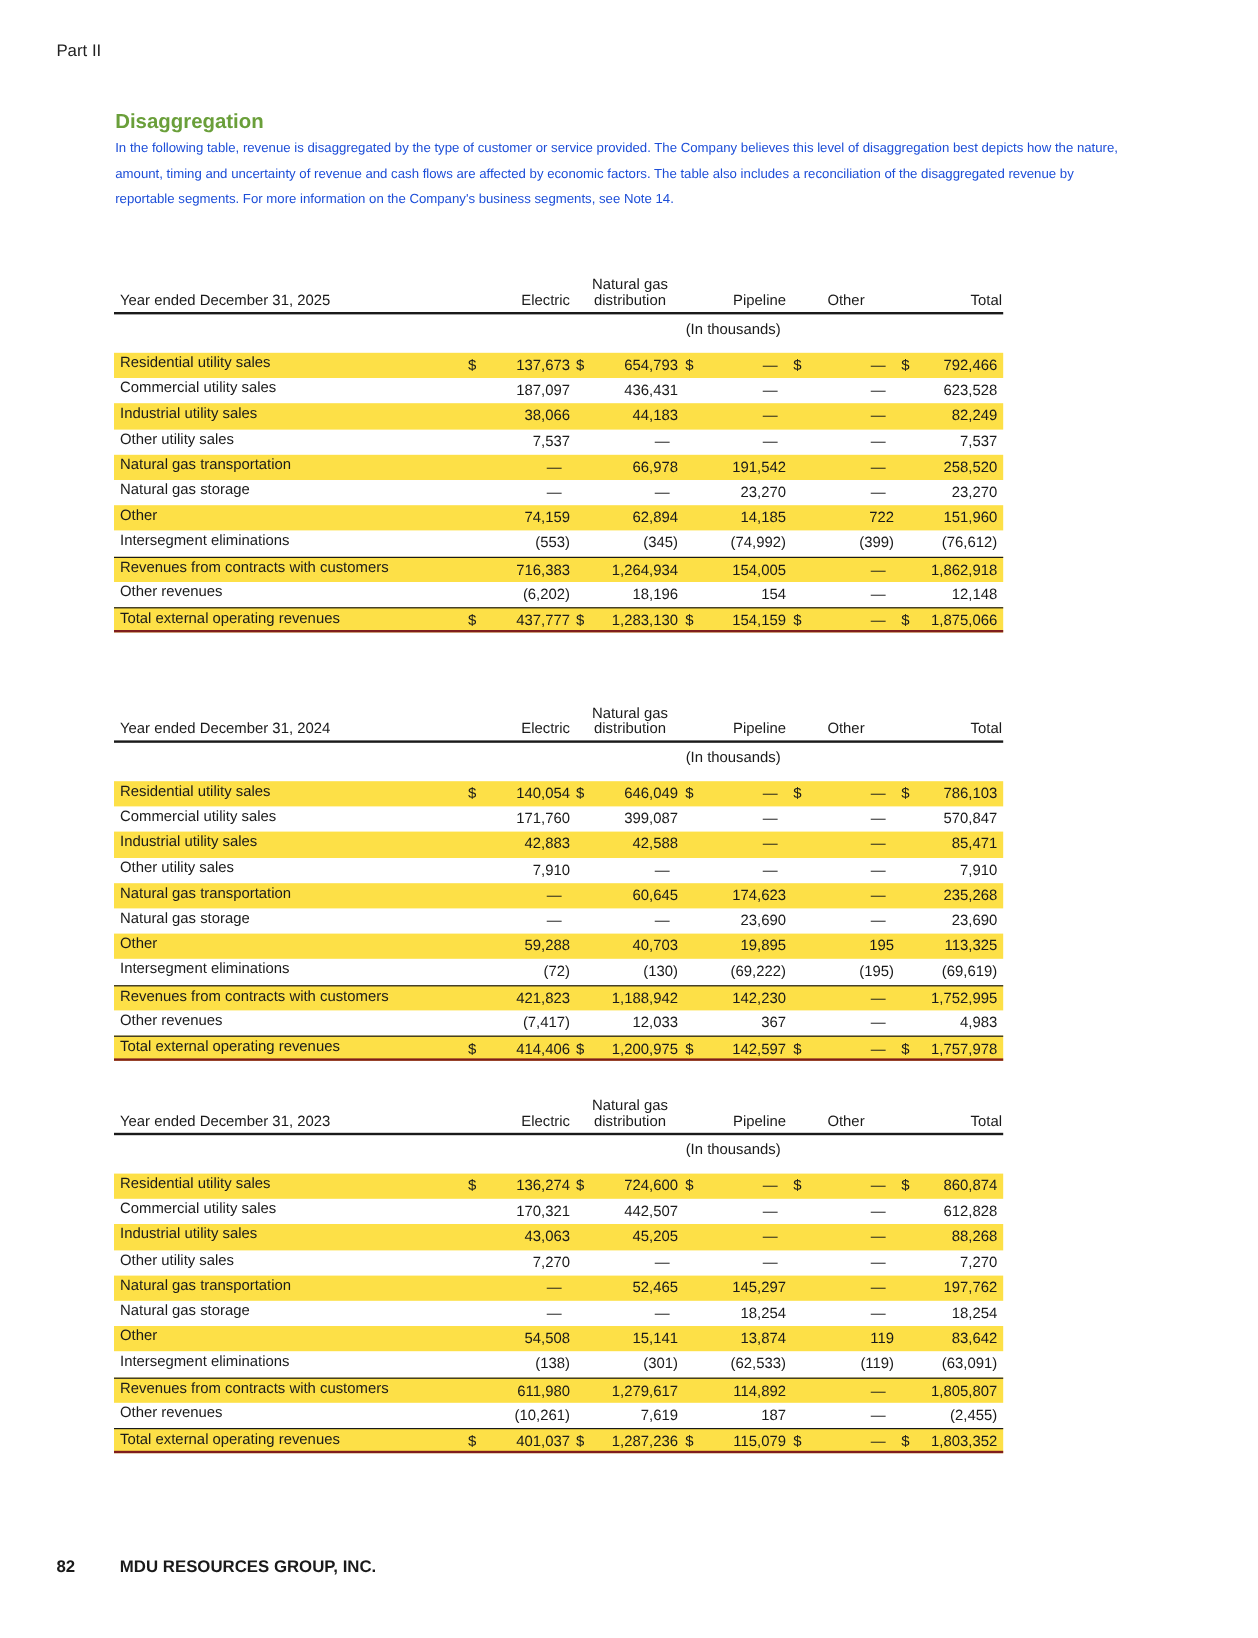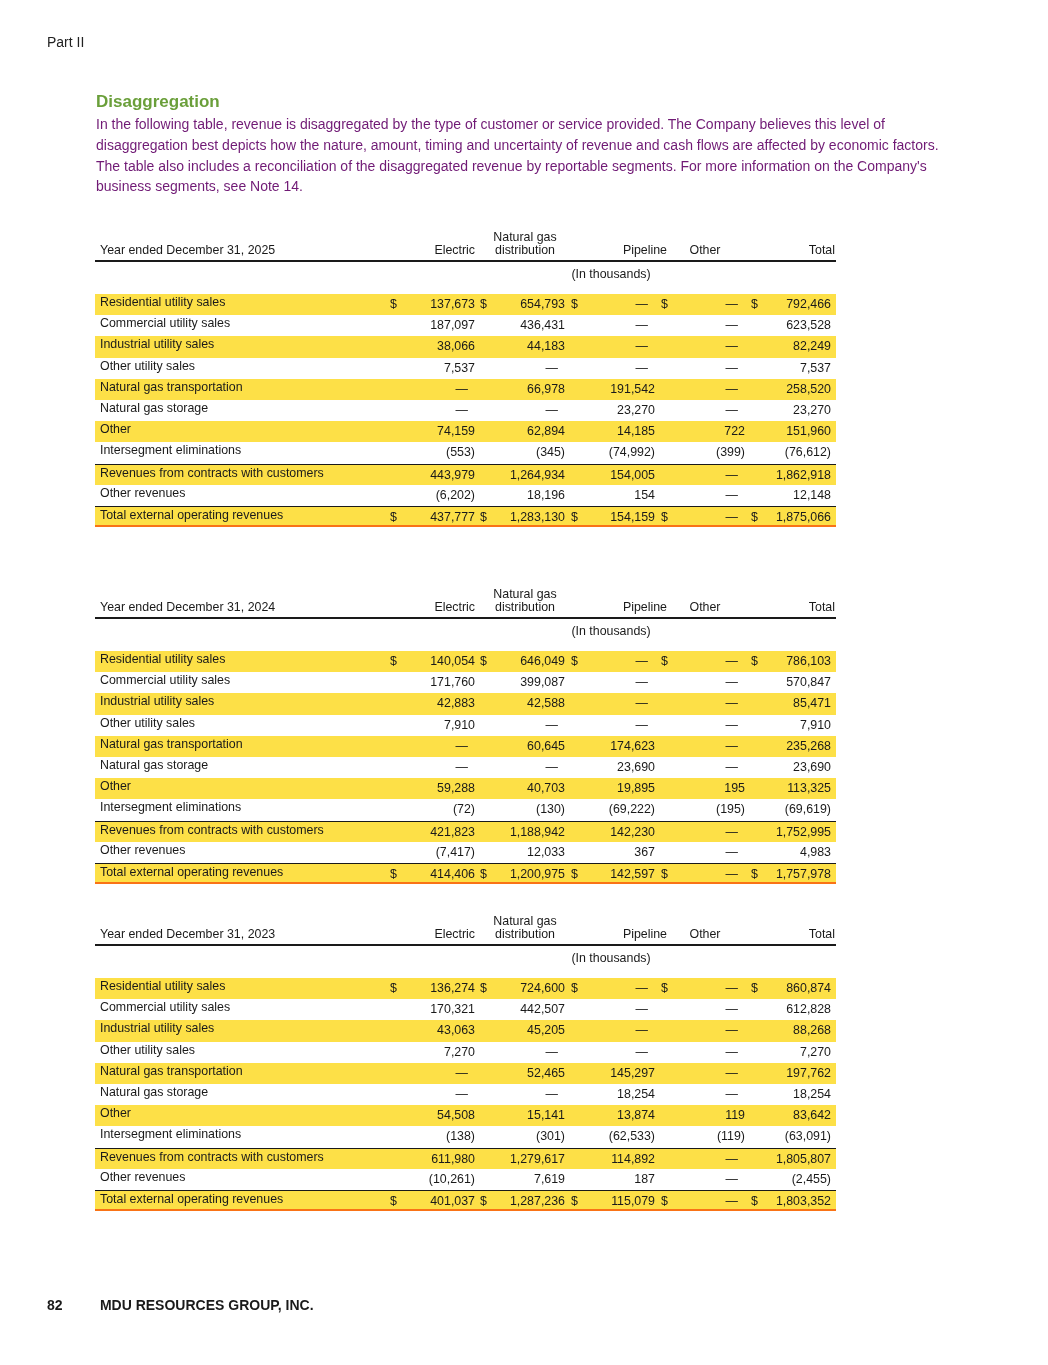--- a/index.html
+++ b/index.html
@@ -3,60 +3,60 @@
   <meta charset="utf-8">
   <style>
     * { box-sizing: border-box; margin: 0; padding: 0; }
     html, body { width: 1048px; height: 1365px; background: #ffffff; }
     body { position: relative; font-family: "Liberation Sans", sans-serif; color: #1a1a1a; overflow: hidden; }
 
     .part-label { position: absolute; left: 47px; top: 34px; font-size: 14px; color: #222; }
 
     .section { position: absolute; left: 96px; top: 92px; width: 850px; }
     .section-title { font-size: 17px; font-weight: bold; color: #6a9f3a; line-height: 20px; }
-    .section-body { font-size: 14px; line-height: 20.8px; color: #701a75; margin-top: 2px; }
+    .section-body { font-size: 11px; line-height: 20.8px; color: #1d4ed8; margin-top: 2px; }
 
     .fin-table { position: absolute; left: 95px; width: 741px; font-size: 12.4px; }
     .t2025 { top: 233px; }
     .t2024 { top: 590px; }
     .t2023 { top: 917px; }
 
     .hdr { position: relative; height: 29px; border-bottom: 2px solid #1a1a1a; }
     .hdr span { position: absolute; bottom: 3px; line-height: 13px; }
     .hdr .h-label { left: 5px; }
     .hdr .h-col { text-align: right; }
 
     .units { position: relative; height: 32px; }
     .units span { position: absolute; left: 476px; width: 80px; text-align: center; top: 5px; }
 
     .row { position: relative; height: 21.2px; line-height: 21.2px; }
     .row.shaded { background: #fde047; }
     .row.topline { border-top: 1px solid #1a1a1a; }
-    .row.bottomline { border-bottom: 2px solid #f97316; text-decoration: underline; }
+    .row.bottomline { border-bottom: 2px solid #7f1d1d; text-decoration: underline; }
     .row span { position: absolute; top: 0; white-space: nowrap; }
     .row .label { left: 5px; top: -2px; }
     .row .cur { width: 10px; }
     .row .val { text-align: right; }
 
     
     .c1-cur { left: 295px; }
     .c1 { left: 300px; width: 80px; }
     .c2-cur { left: 385px; }
     .c2 { left: 390px; width: 80px; }
     .c3-cur { left: 476px; }
     .c3 { left: 480px; width: 80px; }
     .c4-cur { left: 566px; }
     .c4 { left: 570px; width: 80px; }
     .c5-cur { left: 656px; }
     .c5 { left: 656px; width: 80px; }
     .val.paren { margin-right: -5px; }
 
     .hdr .c1 { left: 300px; width: 80px; }
     .hdr .c2 { left: 390px; width: 80px; }
-    .hdr .c3 { left: 492px; width: 80px; }
+    .hdr .c3 { left: 480px; width: 80px; }
     .hdr .c4 { left: 570px; width: 80px; }
     .hdr .c5 { left: 656px; width: 84px; }
 
     .footer { position: absolute; left: 47px; top: 1297px; font-size: 14px; font-weight: bold; color: #1a1a1a; }
     .footer .page-num { display: inline-block; width: 49px; }
   </style>
 </head>
 <body>
 
 <div class="part-label">Part II</div>
@@ -145,21 +145,21 @@
     <div class="row">
       <span class="label">Intersegment eliminations</span>
       <span class="val c1 paren">(553)</span>
       <span class="val c2 paren">(345)</span>
       <span class="val c3 paren">(74,992)</span>
       <span class="val c4 paren">(399)</span>
       <span class="val c5 paren">(76,612)</span>
     </div>
     <div class="row shaded topline">
       <span class="label">Revenues from contracts with customers</span>
-      <span class="val c1">443,979</span>
+      <span class="val c1">716,383</span>
       <span class="val c2">1,264,934</span>
       <span class="val c3">154,005</span>
       <span class="val c4" style="width: 73px;">—</span>
       <span class="val c5">1,862,918</span>
     </div>
     <div class="row">
       <span class="label">Other revenues</span>
       <span class="val c1 paren">(6,202)</span>
       <span class="val c2">18,196</span>
       <span class="val c3">154</span>

